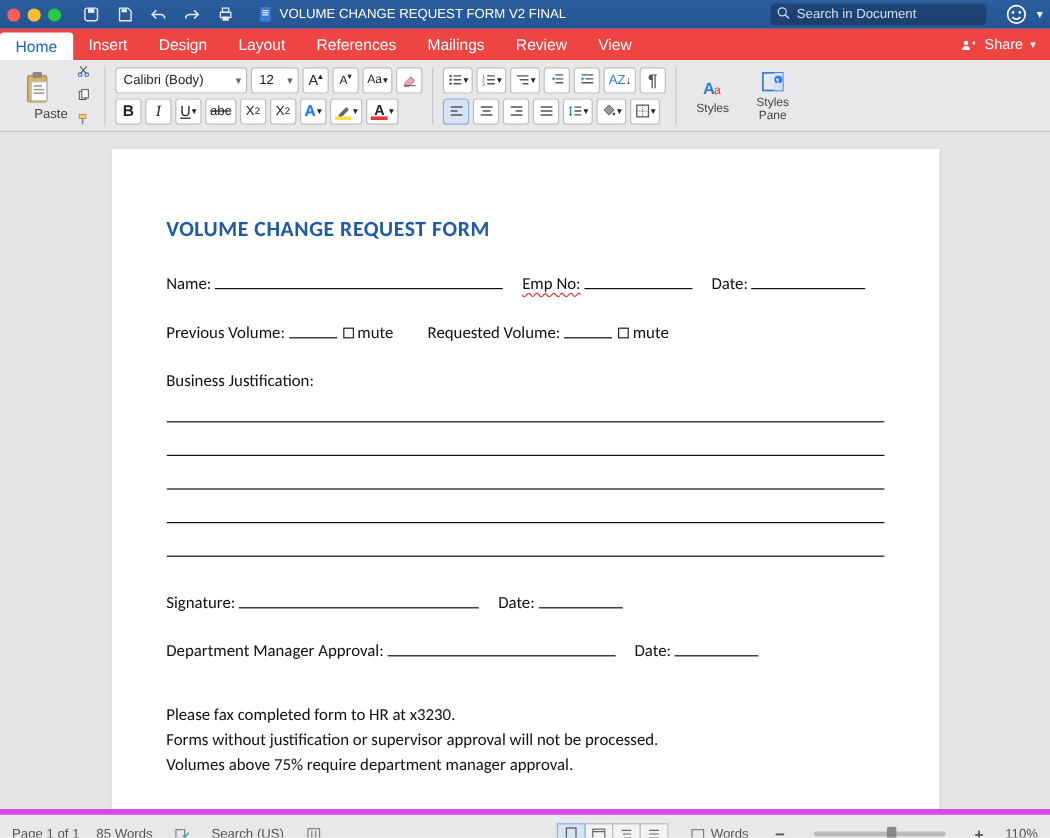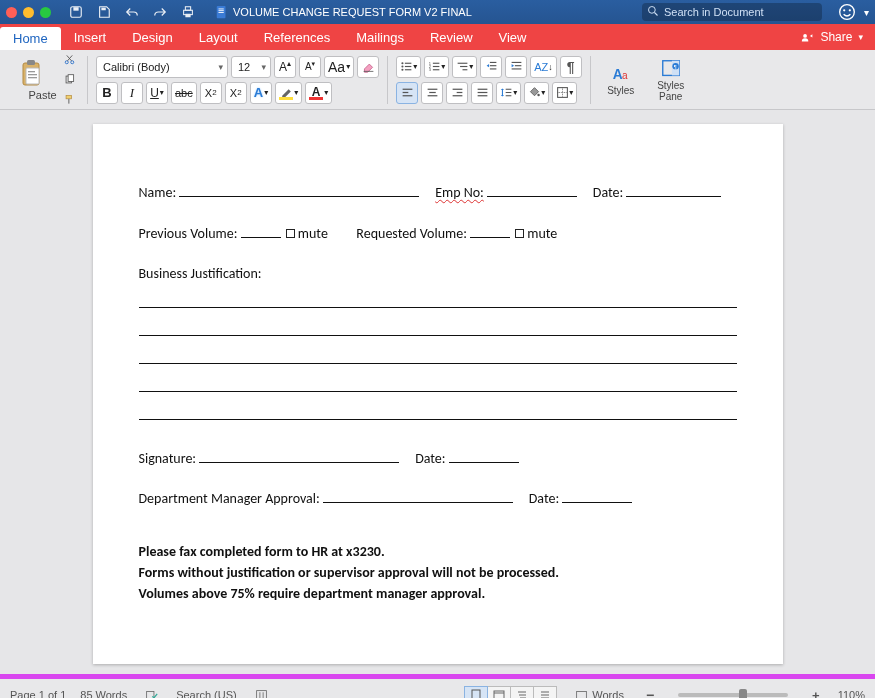--- a/index.html
+++ b/index.html
@@ -94,21 +94,21 @@
     width:46px; height:52px; display:flex; flex-direction:column; align-items:center; justify-content:center;
     cursor:pointer; border-radius:3px;
   }
   .paste-big .lbl{font-size:11px; color:#444; margin-top:2px;padding-left:23px;}
   .mini-col{display:flex; flex-direction:column; gap:4px; margin-left:2px;}
   .mini-col .btn{height:16px;min-width:16px;}
   .mini-col .btn svg{width:11px;height:11px;}
 
   
   .fontname {
-    width:132px; height:22px; border:1px solid #bfbfc2; background:#fff;
+    width:110px; height:22px; border:1px solid #bfbfc2; background:#fff;
     font-size:11px; padding:0 32px 0 6px; border-radius:3px;
     display:flex; align-items:center; position:relative;
   }
   .fontname .dd, .fontsize .dd { position:absolute; right:4px; top:5px; }
   .fontsize {
     width:40px; height:22px; border:1px solid #bfbfc2; background:#fff;
     font-size:11px; padding:0 14px 0 6px; border-radius:3px;
     display:flex; align-items:center; position:relative;
   }
   .fmt-b{font-weight:bold;} .fmt-i{font-style:italic;} .fmt-u{text-decoration:underline;}
@@ -137,21 +137,21 @@
     padding: 56px 46px 30px 46px;
     font-family: Calibri, "Segoe UI", Arial, sans-serif;
     font-size: 14px;
     color:#111;
   }
   .form-title { color:#1e5aa8; font-weight:bold; font-size:18px; letter-spacing:.5px; margin-bottom:22px;}
   .form-line { margin-bottom: 14px; line-height:1.9; }
   .uline { display:inline-block; border-bottom:1px solid #111; height:14px; vertical-align:baseline;}
   .ck { display:inline-block; width:9px; height:9px; border:1px solid #222; margin:0 3px 0 2px; vertical-align:baseline; position:relative; top:0px;}
   .bj-lines .uline { display:block; width:100%; margin-top:14px;}
-  .instr { margin-top:28px; line-height:1.5;font-weight:bold;}
+  .instr { margin-top:28px; line-height:1.5;}
   .spellerr { text-decoration: underline wavy #d33 1px; text-underline-offset:2px;}
 
   
   .status {
     height:20px; background:#e8e8ea; border-top:5px solid #d946ef;
     display:flex; align-items:center; font-size:11px; color:#555;
     padding:16px 10px; gap:14px;
   }
   .status .spacer{flex:1;}
   .status .sbtn{display:flex;align-items:center;gap:4px;cursor:pointer;padding:0 4px;}
@@ -298,21 +298,21 @@
           <span>12</span>
           <span class="dd" style="font-size:9px;color:#666;">▾</span>
         </div>
       <div class="btn boxed">
           <span style="font-size:12px;">A<span style="font-size:8px;vertical-align:super;">▴</span></span>
         </div>
       <div class="btn boxed">
           <span style="font-size:10px;">A<span style="font-size:7px;vertical-align:super;">▾</span></span>
         </div>
       <div class="btn boxed">
-          <span style="font-size:14px;">Aa</span>
+          <span style="font-size:10px;">Aa</span>
           <span style="font-size:8px;margin-left:1px;">▾</span>
         </div>
       <div class="btn boxed">
           <svg viewBox="0 0 16 16">
             <path d="M3 11l6-6 4 4-6 6H3z" fill="#f4a0c0" stroke="#c4608a"></path>
             <line x1="2" y1="14" x2="14" y2="14" stroke="#555"></line>
           </svg>
         </div>
     </div>
     <div class="row22">
@@ -489,20 +489,21 @@
         <rect x="13" y="3" width="8" height="16" fill="#cfe0f5"></rect>
         <circle cx="17" cy="9" r="3.5" fill="#2a7bd5"></circle>
         <text x="15" y="12" font-size="6" fill="#fff">¶</text>
       </svg>
     <span style="line-height:1.1;text-align:center;">Styles Pane</span>
   </div>
 </div>
 
 <div class="canvas">
   <div class="page">
+    <div class="form-title">VOLUME CHANGE REQUEST FORM</div>
 
     <div class="form-line">
       <span>Name:</span> <span class="uline" style="width:240px;"></span>
       &nbsp;&nbsp;&nbsp;&nbsp;<span class="spellerr">Emp No:</span> <span class="uline" style="width:90px;"></span>
       &nbsp;&nbsp;&nbsp;&nbsp;<span>Date:</span> <span class="uline" style="width:95px;"></span>
     </div>
 
     <div class="form-line">
       <span>Previous Volume:</span> <span class="uline" style="width:40px;"></span>
       <span class="ck"></span><span>mute</span>

